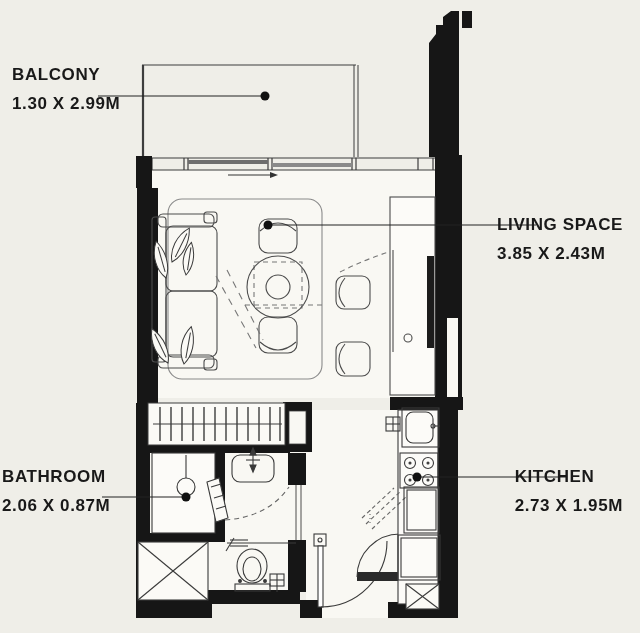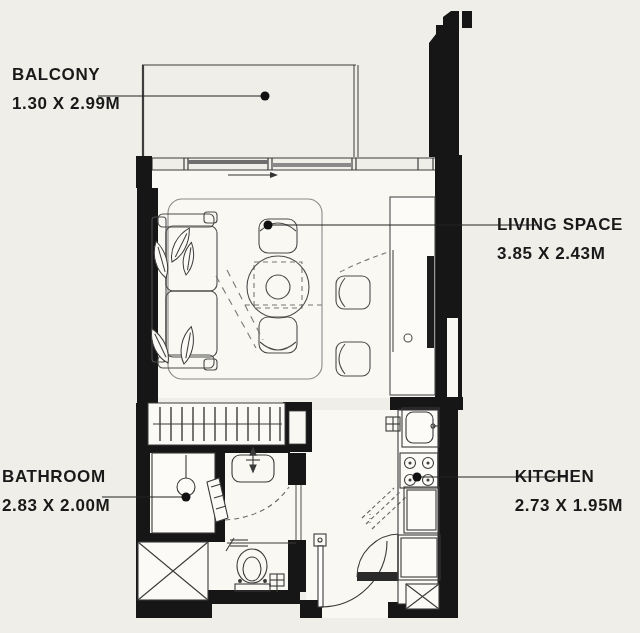--- a/index.html
+++ b/index.html
@@ -308,21 +308,21 @@
     <span class="room-dims dims">1.30 X 2.99M</span>
   </div>
 
   <div class="label label-right" style="right:17px;top:216px;">
     <span class="room-name">LIVING SPACE</span>
     <span class="room-dims dims">3.85 X 2.43M</span>
   </div>
 
   <div class="label" style="left:2px;top:468px;">
     <span class="room-name">BATHROOM</span>
-    <span class="room-dims dims">2.83 X 2.00M</span>
+    <span class="room-dims dims">2.06 X 0.87M</span>
   </div>
 
   <div class="label label-right" style="right:17px;top:468px;">
     <span class="room-name">KITCHEN</span>
     <span class="room-dims dims">2.73 X 1.95M</span>
   </div>
 
 </div>
 
 </body></html>

